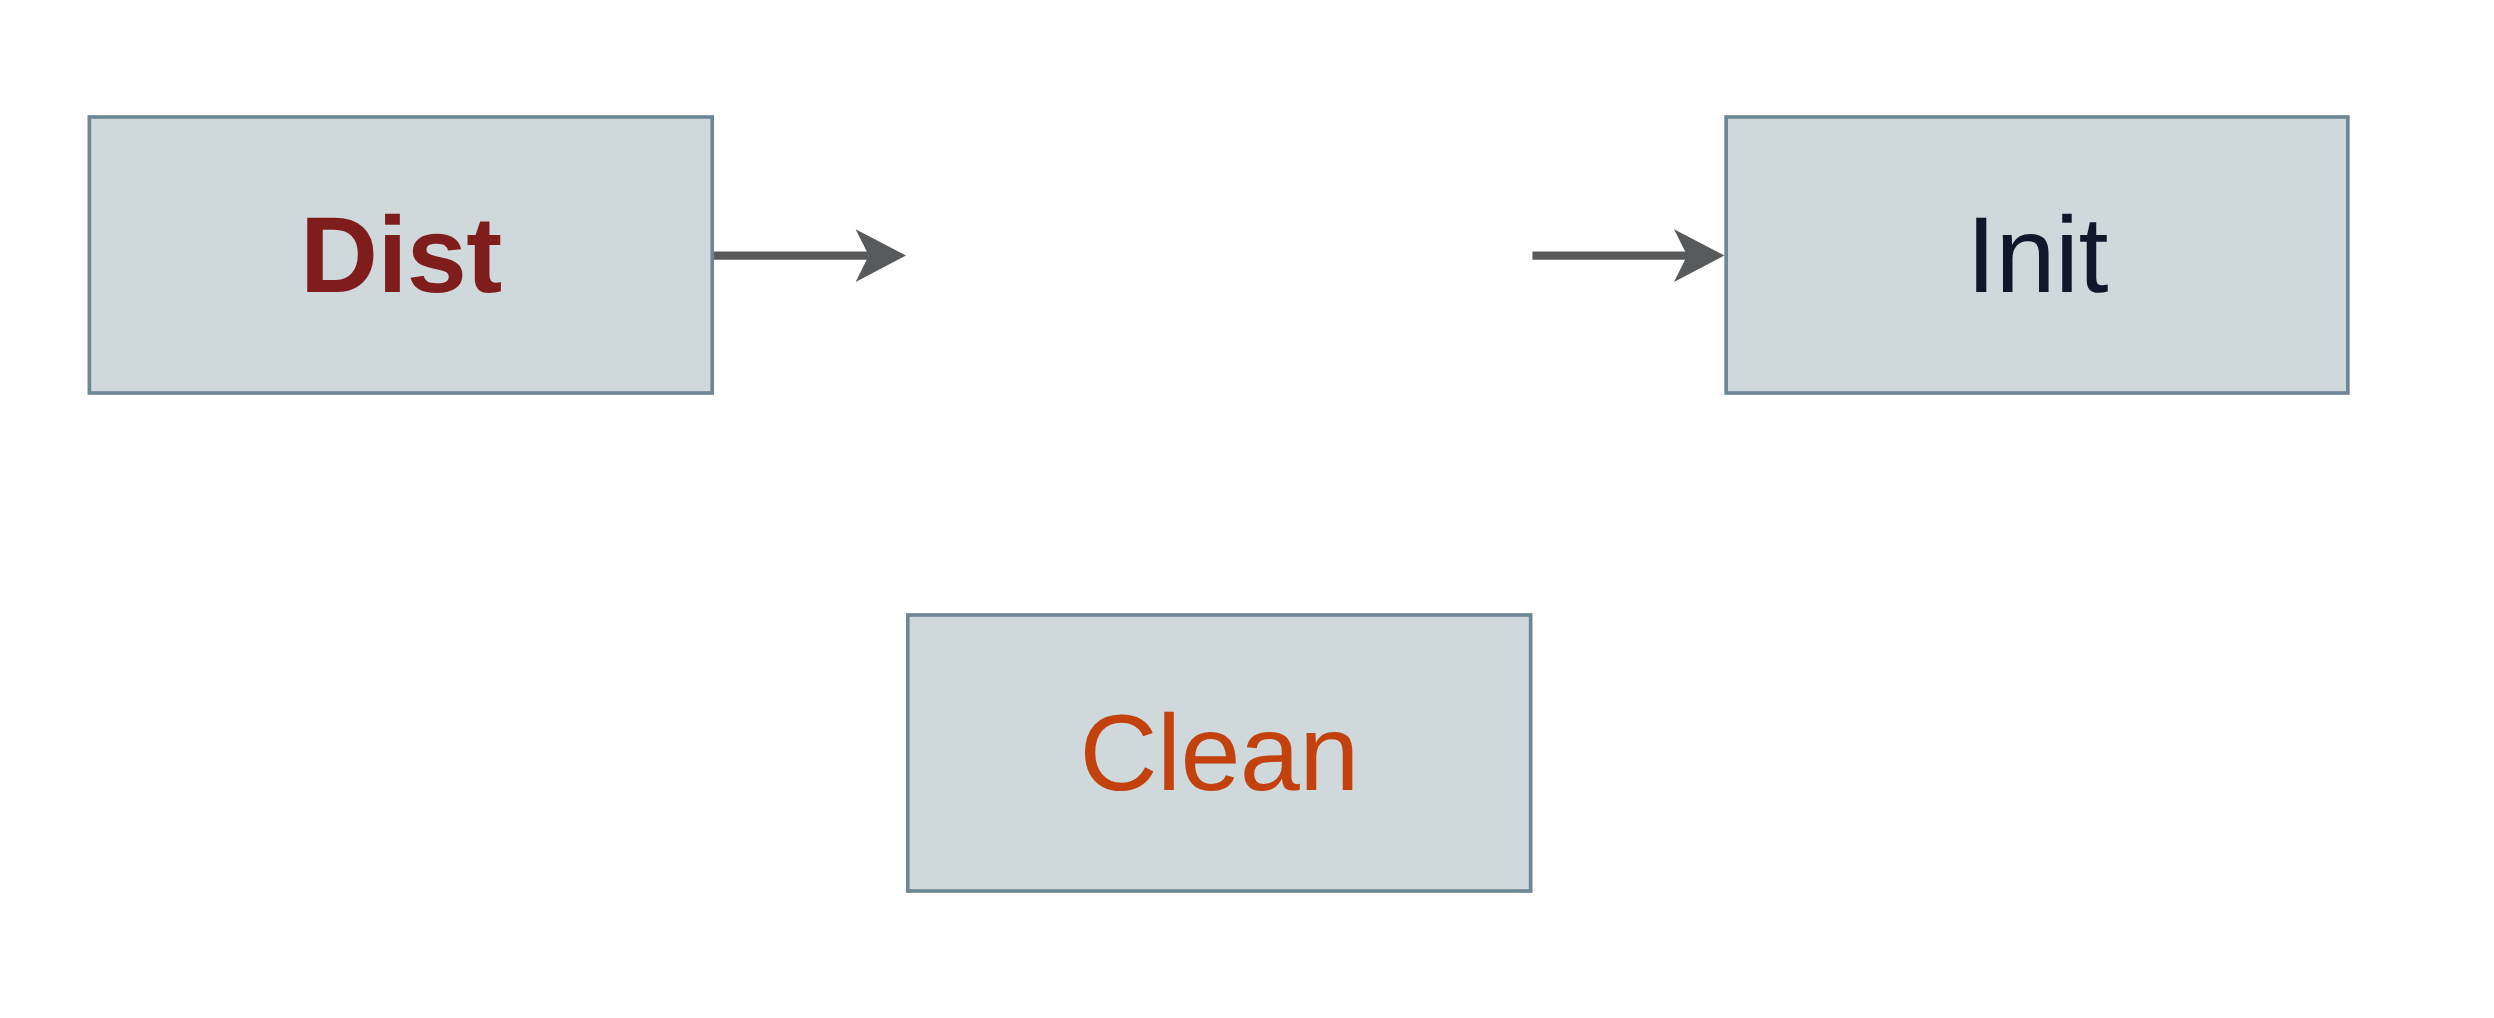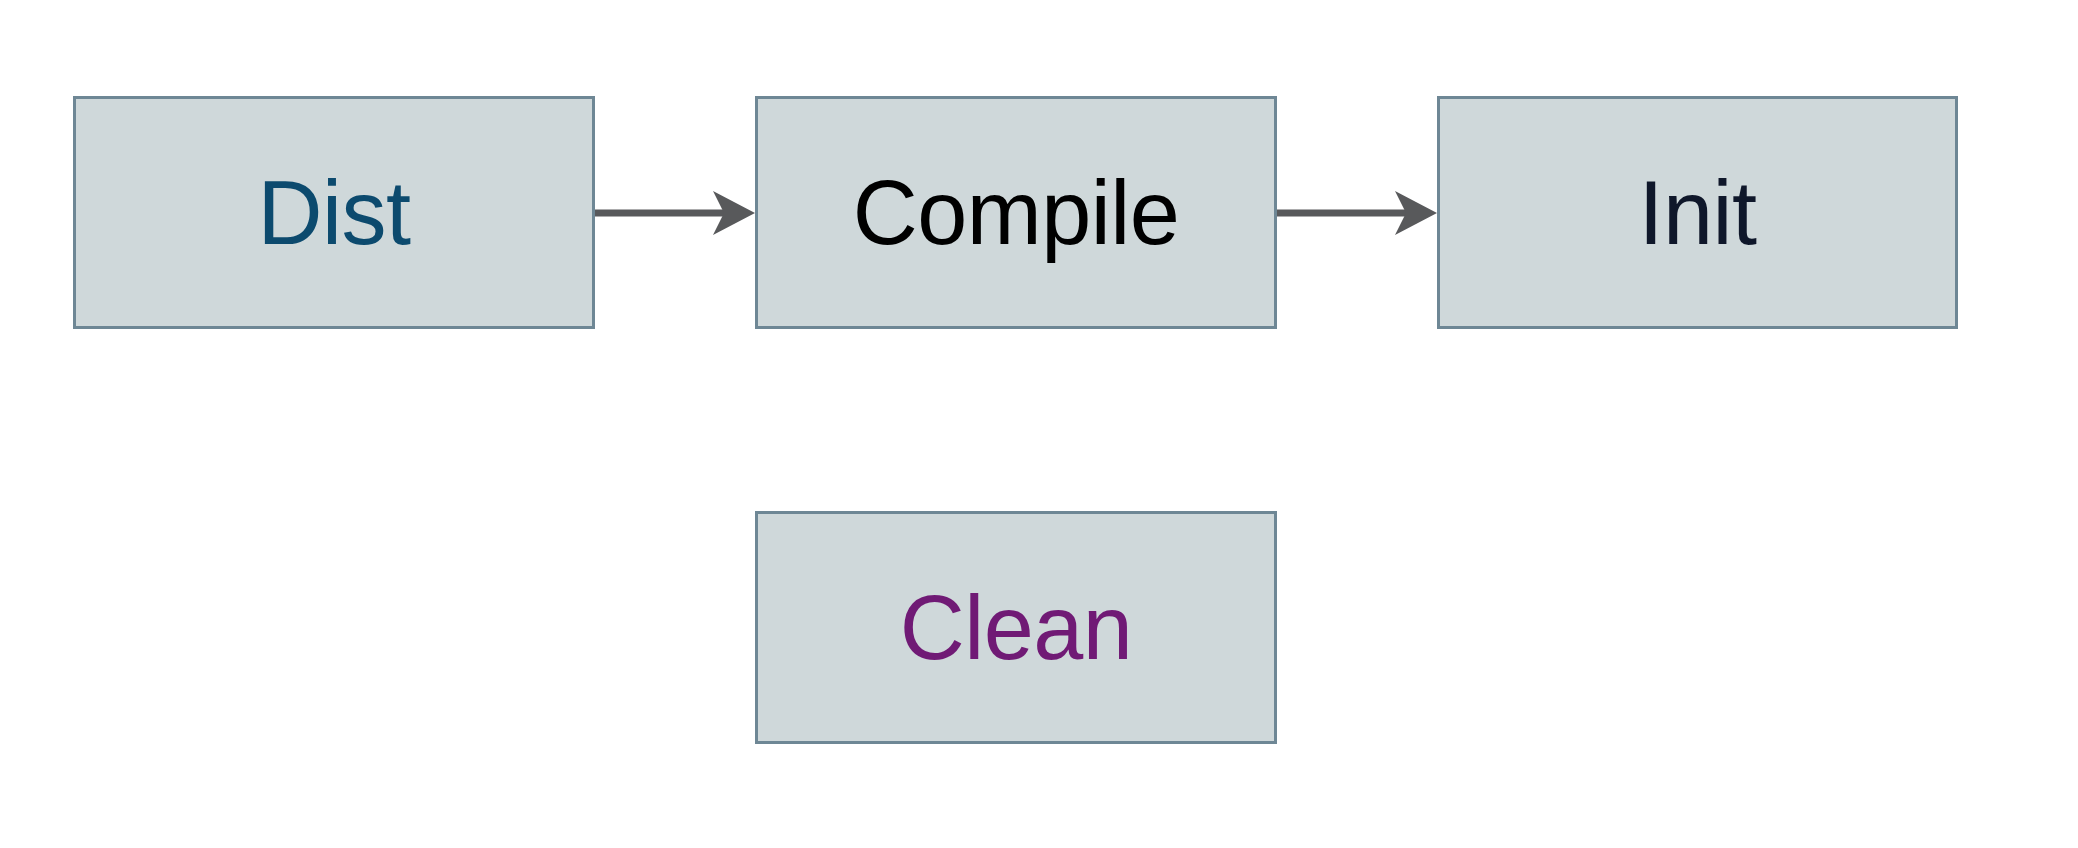--- a/index.html
+++ b/index.html
@@ -44,33 +44,30 @@
     display: block;
     overflow: visible;
   }
 </style>
 </head>
 <body>
 
 <div id="canvas" style="width: 2078px; height: 848px; background: rgb(255, 255, 255);">
 
   <div class="node" id="node-dist" style="left: 73px; top: 96px; width: 522px; height: 233px; background: rgb(207, 216, 218); border-color: rgb(110, 135, 149); border-width: 3px;">
-    <span class="node-label" style="font-size: 90px; color: #0c4a6e;">Dist</span>
+    <span class="node-label" style="font-size: 90px; color: #7f1d1d; font-weight: bold;">Dist</span>
   </div>
 
-  <div class="node" id="node-compile" style="left: 755px; top: 96px; width: 522px; height: 233px; background: rgb(207, 216, 218); border-color: rgb(110, 135, 149); border-width: 3px;">
-    <span class="node-label" style="font-size: 90px; color: rgb(0, 0, 0);">Compile</span>
-  </div>
 
   <div class="node" id="node-init" style="left: 1437px; top: 96px; width: 521px; height: 233px; background: rgb(207, 216, 218); border-color: rgb(110, 135, 149); border-width: 3px;">
     <span class="node-label" style="font-size: 90px; color: #0f172a;">Init</span>
   </div>
 
   <div class="node" id="node-clean" style="left: 755px; top: 511px; width: 522px; height: 233px; background: rgb(207, 216, 218); border-color: rgb(110, 135, 149); border-width: 3px;">
-    <span class="node-label" style="font-size: 90px; color: #701a75;">Clean</span>
+    <span class="node-label" style="font-size: 90px; color: #c2410c;">Clean</span>
   </div>
 
   <div class="edge" id="edge-dist-to-compile" style="left: 595px; top: 183px; width: 160px; height: 60px;">
     <svg width="160" height="60" aria-hidden="true">
       <g>
         <line class="edge-line" x1="0" y1="30" x2="129" y2="30" stroke="#58595B" stroke-width="7"></line>
         <path class="edge-head" d="M 160 30 L 118 8 L 129 30 L 118 52 Z" fill="#58595B"></path>
       </g>
     </svg>
   </div>

